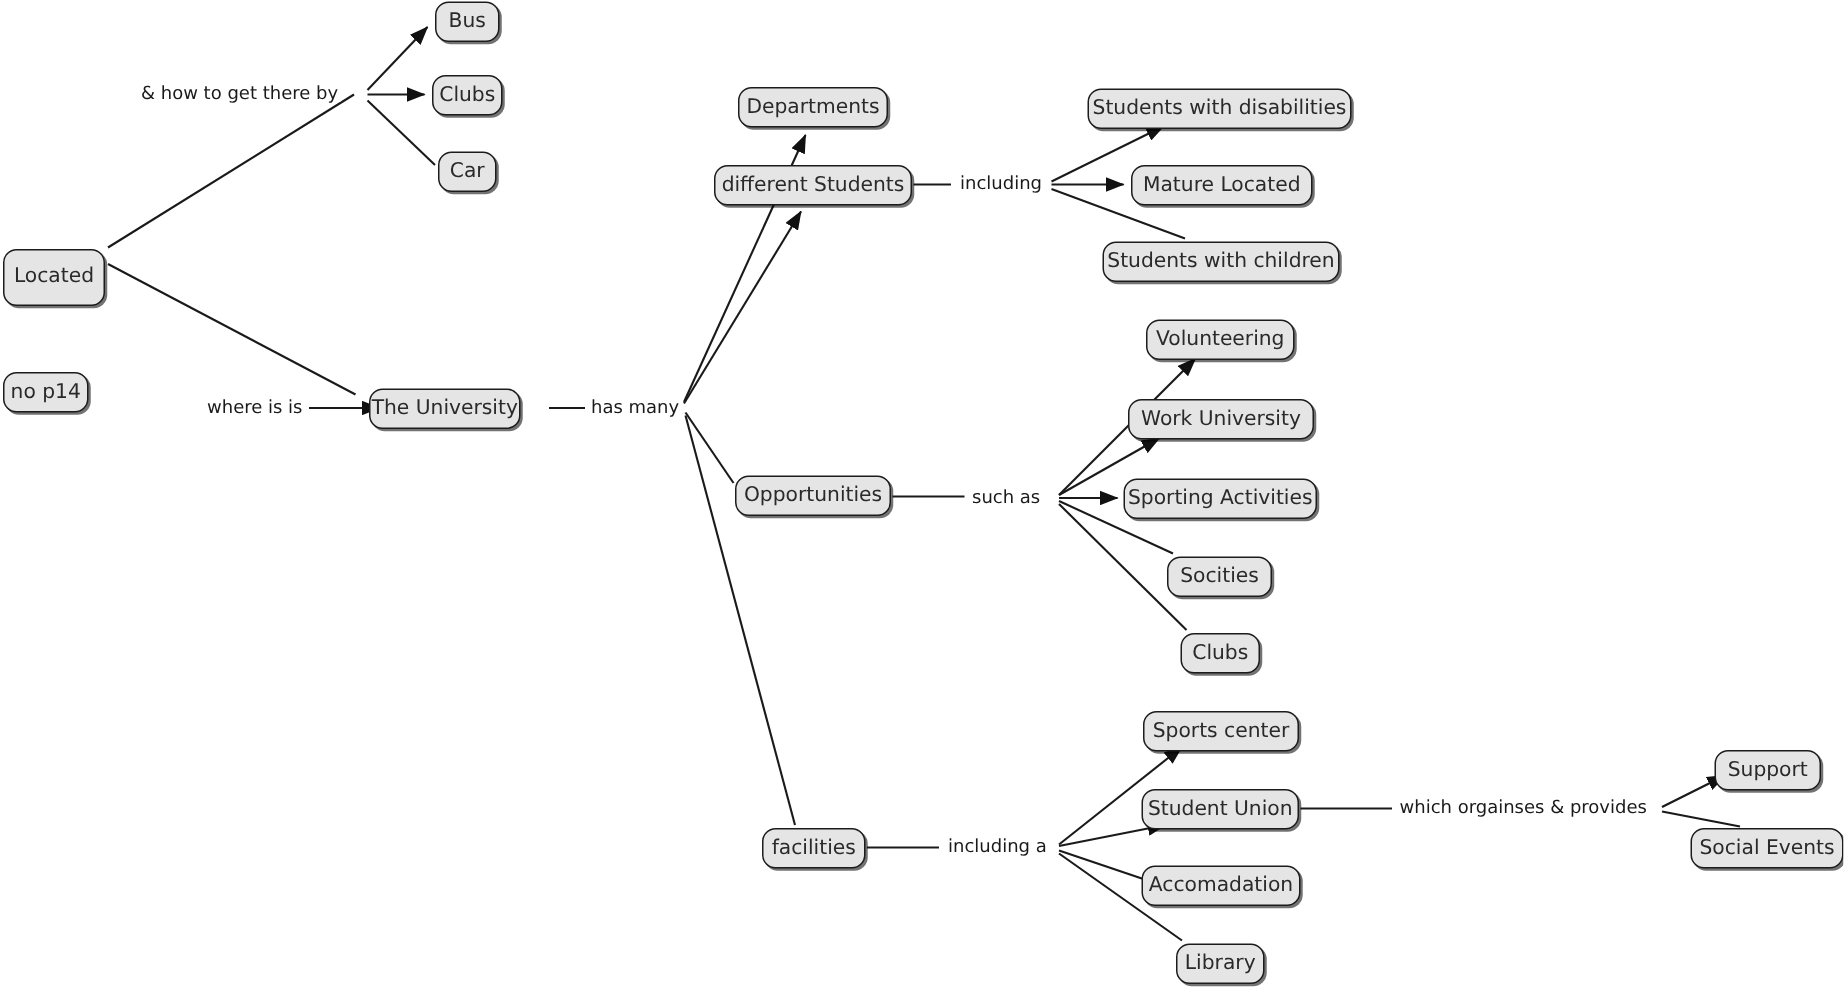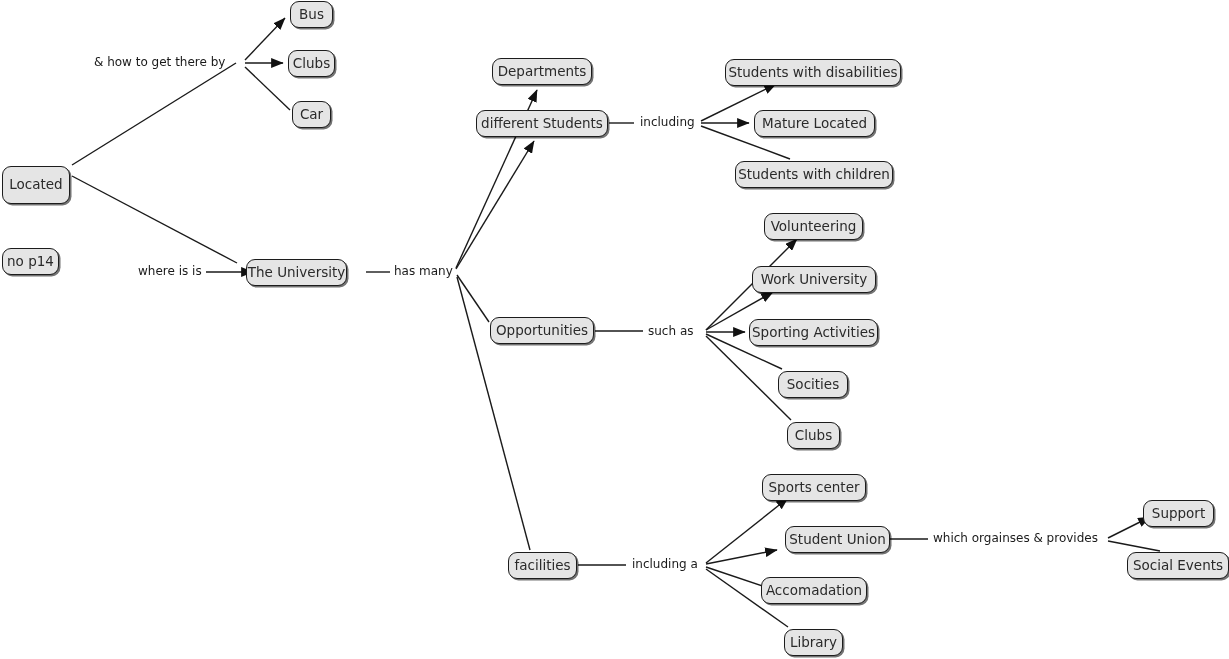--- a/index.html
+++ b/index.html
@@ -110,21 +110,21 @@
       <div class="node" style="left: 754px; top: 110px; width: 121px; height: 27px;">Mature Located</div>
       <div class="node" style="left: 735px; top: 161px; width: 158px; height: 27px;">Students with children</div>
       <div class="node" style="left: 490px; top: 317px; width: 104px; height: 27px;">Opportunities</div>
       <div class="node" style="left: 764px; top: 213px; width: 99px; height: 27px;">Volunteering</div>
       <div class="node" style="left: 752px; top: 266px; width: 124px; height: 27px;">Work University</div>
       <div class="node" style="left: 749px; top: 319px; width: 129px; height: 27px;">Sporting Activities</div>
       <div class="node" style="left: 778px; top: 371px; width: 70px; height: 27px;">Socities</div>
       <div class="node" style="left: 787px; top: 422px; width: 53px; height: 27px;">Clubs</div>
       <div class="node" style="left: 508px; top: 552px; width: 69px; height: 27px;">facilities</div>
       <div class="node" style="left: 762px; top: 474px; width: 104px; height: 27px;">Sports center</div>
-      <div class="node" style="left: 761px; top: 526px; width: 105px; height: 27px; margin-left: 24px;">Student Union</div>
+      <div class="node" style="left: 761px; top: 526px; width: 105px; height: 27px;">Student Union</div>
       <div class="node" style="left: 761px; top: 577px; width: 106px; height: 27px;">Accomadation</div>
       <div class="node" style="left: 784px; top: 629px; width: 59px; height: 27px;">Library</div>
       <div class="node" style="left: 1143px; top: 500px; width: 71px; height: 27px;">Support</div>
       <div class="node" style="left: 1127px; top: 552px; width: 102px; height: 27px;">Social Events</div>
     </div>
   <div id="labels-group">
       <div class="edge-label" style="left: 92px; top: 56px;">&amp; how to get there by</div>
       <div class="edge-label" style="left: 136px; top: 265px;">where is is</div>
       <div class="edge-label" style="left: 392px; top: 265px;">has many</div>
       <div class="edge-label" style="left: 638px; top: 116px;">including</div>

